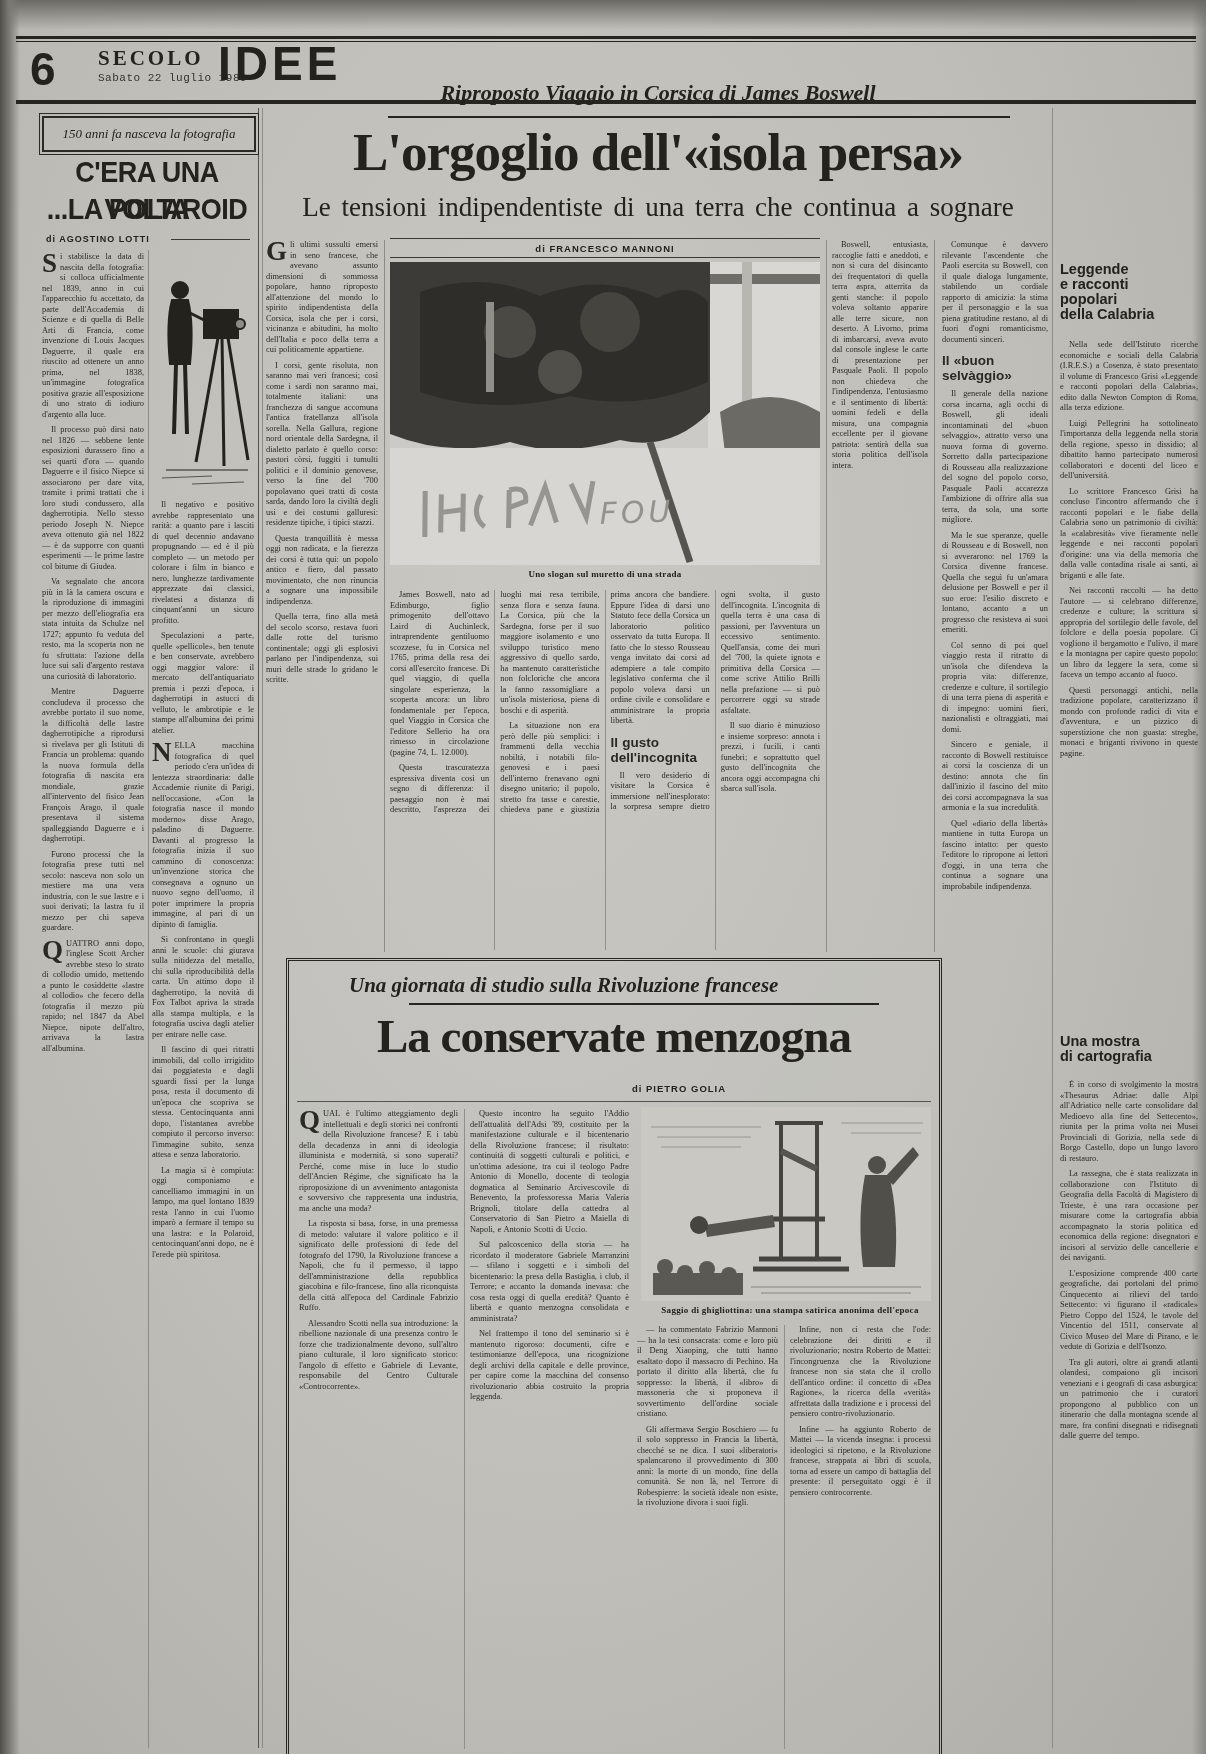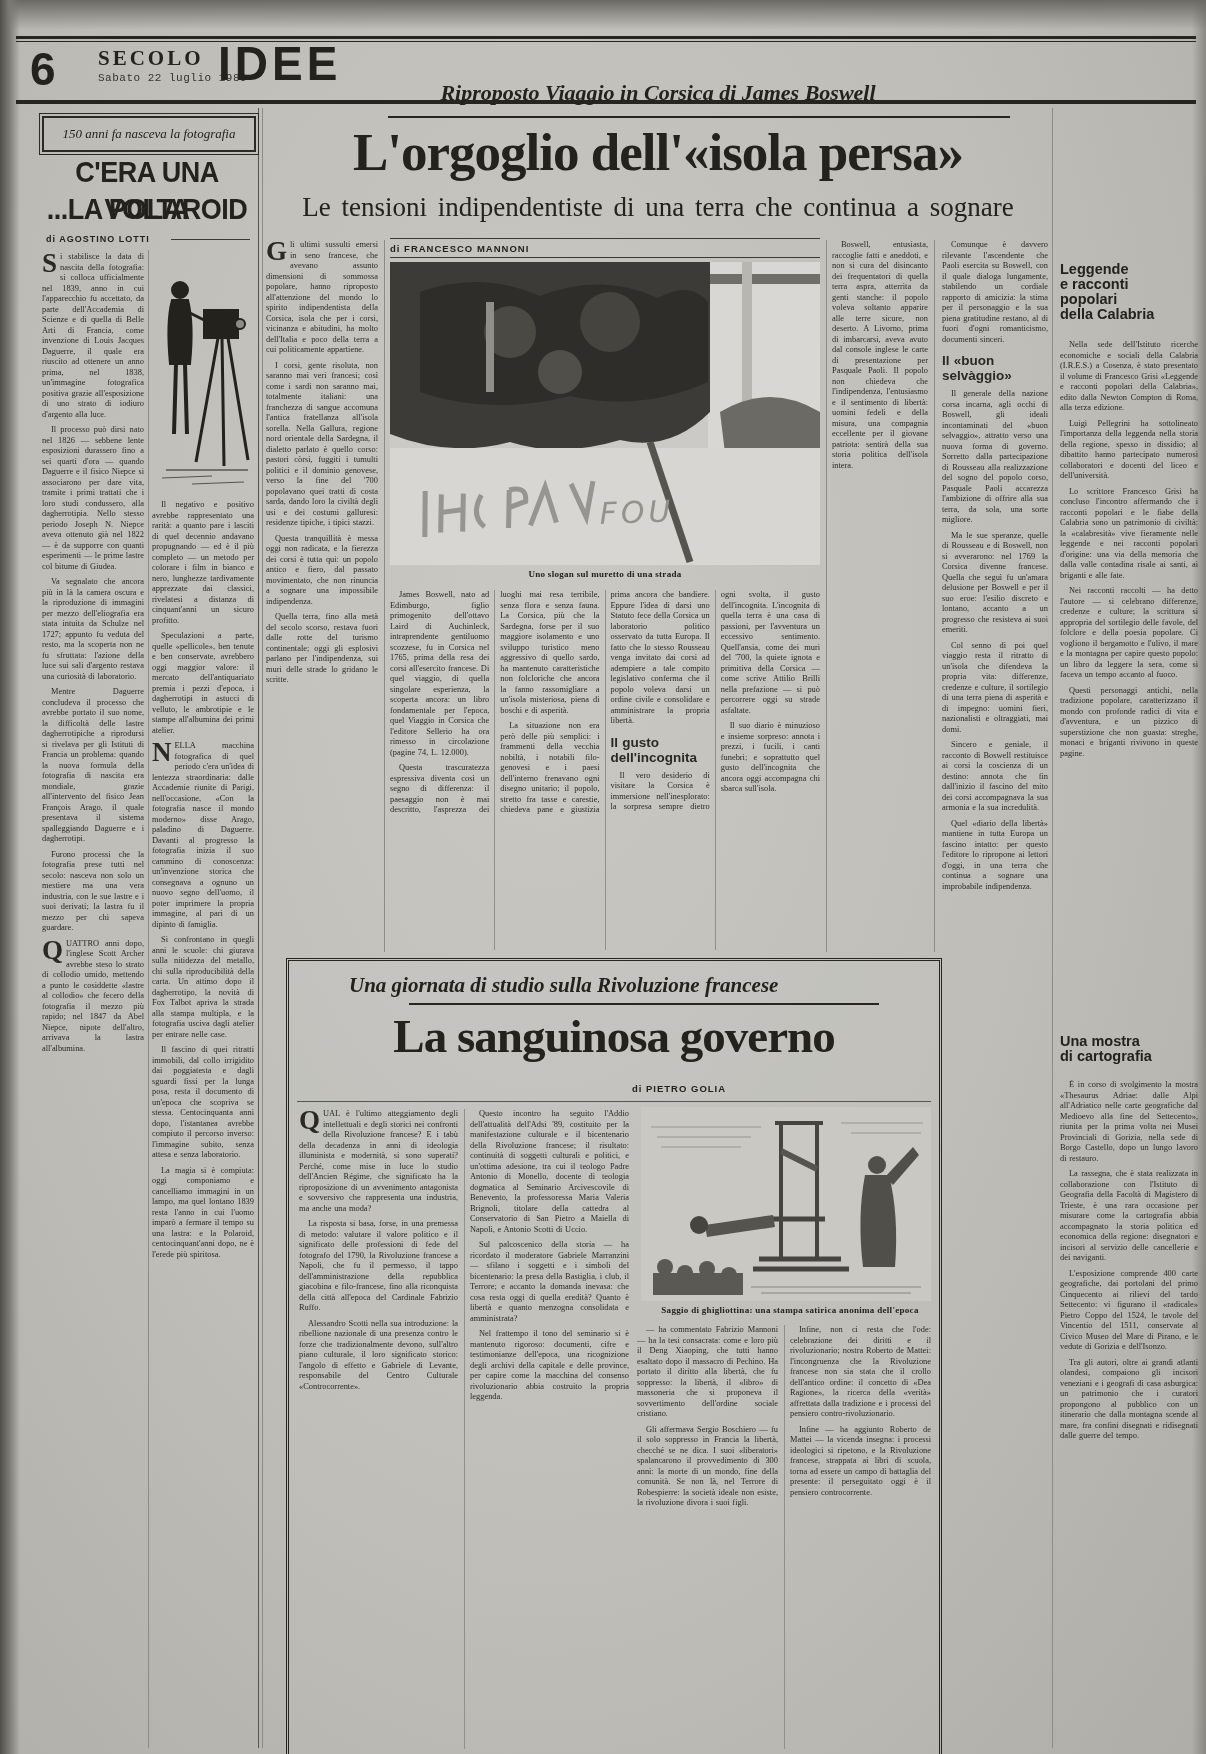--- a/index.html
+++ b/index.html
@@ -35,21 +35,21 @@
   .pol-head{font-family:"Liberation Sans",sans-serif;font-weight:800;font-size:27px;line-height:33px;
     text-align:center;transform:scaleY(1.12);letter-spacing:-.5px;}
   .byline-row{display:flex;align-items:center;gap:6px;}
   .byline-row .bl{font-family:"Liberation Sans",sans-serif;font-weight:bold;font-size:9px;letter-spacing:1px;white-space:nowrap;filter:blur(.2px);}
   .byline-row .tail{flex:1;height:1px;background:#3a3934;}
   
   .c-kicker{font-style:italic;font-weight:bold;font-size:22px;text-align:center;filter:blur(.2px);}
   .c-head{font-weight:bold;font-size:53px;text-align:center;letter-spacing:-1px;}
   .c-sub{font-size:27px;text-align:center;word-spacing:4px;filter:blur(.2px);}
   .photo-byline{font-family:"Liberation Sans",sans-serif;font-weight:bold;font-size:9.5px;letter-spacing:1px;
-    text-align:left;border-top:1px solid #3a3934;border-bottom:1px solid #3a3934;padding:4px 0 3px;filter:blur(.2px);}
+    text-align:center;border-top:1px solid #3a3934;border-bottom:1px solid #3a3934;padding:4px 0 3px;filter:blur(.2px);}
   .caption{font-weight:bold;font-size:9px;text-align:center;letter-spacing:.3px;filter:blur(.25px);}
   
   .rev-box{border:3px double #26251f;background:rgba(255,255,255,0.03);}
   .r-kicker{font-style:italic;font-weight:bold;font-size:21px;text-align:left;filter:blur(.2px);}
   .r-head{font-weight:bold;font-size:47px;text-align:center;letter-spacing:-1px;}
   .r-byline{font-family:"Liberation Sans",sans-serif;font-weight:bold;font-size:9.5px;letter-spacing:1px;text-align:center;filter:blur(.2px);}
   
   .cult-box{border:2px solid #1d1c18;box-shadow:-6px 6px 0 0 #1d1c18;
     font-size:20px;line-height:33px;padding:6px 0 0 10px;filter:blur(.2px);background:rgba(255,255,255,.04);}
   .side-heading{font-family:"Liberation Sans",sans-serif;font-weight:bold;font-size:14.5px;line-height:15px;white-space:pre-line;filter:blur(.15px);}
@@ -178,21 +178,21 @@
       <p>Il generale della nazione corsa incarna, agli occhi di Boswell, gli ideali incontaminati del «buon selvaggio», attratto verso una nuova forma di governo. Sorretto dalla partecipazione di Rousseau alla realizzazione del sogno del popolo corso, Pasquale Paoli accarezza l'ambizione di offrire alla sua terra, da sola, una sorte migliore.</p>
       <p>Ma le sue speranze, quelle di Rousseau e di Boswell, non si avverarono: nel 1769 la Corsica divenne francese. Quella che seguì fu un'amara delusione per Boswell e per il suo eroe: l'esilio discreto e lontano, accanto a un progresso che resisteva ai suoi emeriti.</p>
       <p>Col senno di poi quel viaggio resta il ritratto di un'isola che difendeva la propria vita: differenze, credenze e culture, il sortilegio di una terra piena di asperità e di impegno: uomini fieri, nazionalisti e oltraggiati, mai domi.</p>
       <p>Sincero e geniale, il racconto di Boswell restituisce ai corsi la coscienza di un destino: annota che fin dall'inizio il fascino del mito dei corsi accompagnava la sua armonia e la sua incredulità.</p>
       <p>Quel «diario della libertà» mantiene in tutta Europa un fascino intatto: per questo l'editore lo ripropone ai lettori d'oggi, in una terra che continua a sognare una improbabile indipendenza.</p>
     </div>
 
   <div class="abs rev-box" style="left:286px;top:958px;width:650px;height:796px;">
     <div class="abs r-kicker" style="left:60px;top:12px;width:530px;">Una giornata di studio sulla Rivoluzione francese</div>
     <div class="hr" style="left:120px;top:42px;width:470px;height:2px;"></div>
-    <div class="abs r-head" style="left:0;top:48px;width:650px;">La sanguinosa governo</div>
+    <div class="abs r-head" style="left:0;top:48px;width:650px;">La conservate menzogna</div>
     <div class="abs r-byline" style="left:250px;top:122px;width:280px;">di PIETRO GOLIA</div>
     <div class="hr" style="left:8px;top:140px;width:634px;height:1px;background:#55544f;"></div>
 
     <div class="abs flow cols2" style="left:10px;top:148px;width:330px;height:640px;">
         <p class="dc">QUAL è l'ultimo atteggiamento degli intellettuali e degli storici nei confronti della Rivoluzione francese? E i tabù della decadenza in anni di ideologia illuminista e modernità, si sono superati? Perché, come mise in luce lo studio dell'Ancien Régime, che significato ha la riproposizione di un avvenimento antagonista e sovversivo che rappresenta una industria, ma anche una moda?</p>
         <p>La risposta si basa, forse, in una premessa di metodo: valutare il valore politico e il significato delle professioni di fede del fotografo del 1790, la Rivoluzione francese a Napoli, che fu il permesso, il tappo dell'amministrazione della repubblica giacobina e filo-francese, fino alla riconquista della città all'epoca del Cardinale Fabrizio Ruffo.</p>
         <p>Alessandro Scotti nella sua introduzione: la ribellione nazionale di una presenza contro le forze che tradizionalmente devono, sull'altro piano culturale, il loro significato storico: l'angolo di effetto e Gabriele di Levante, responsabile del Centro Culturale «Controcorrente».</p>
         <p>Questo incontro ha seguito l'Addio dell'attualità dell'Adsi '89, costituito per la manifestazione culturale e il bicentenario della Rivoluzione francese; il risultato: continuità di soggetti culturali e politici, e un'ottima adesione, tra cui il teologo Padre Antonio di Monello, docente di teologia dogmatica al Seminario Arcivescovile di Benevento, la professoressa Maria Valeria Brignoli, titolare della cattedra al Conservatorio di San Pietro a Maiella di Napoli, e Antonio Scotti di Uccio.</p>
         <p>Sul palcoscenico della storia — ha ricordato il moderatore Gabriele Marranzini — sfilano i soggetti e i simboli del bicentenario: la presa della Bastiglia, i club, il Terrore; e accanto la domanda inevasa: che cosa resta oggi di quella eredità? Quanto è libertà e quanto menzogna consolidata e amministrata?</p>
         <p>Nel frattempo il tono del seminario si è mantenuto rigoroso: documenti, cifre e testimonianze dell'epoca, una ricognizione degli archivi della capitale e delle province, per capire come la macchina del consenso rivoluzionario abbia costruito la propria leggenda.</p>
@@ -248,19 +248,19 @@
   <div class="abs flow" style="left:1060px;top:340px;width:138px;height:686px;">
       <p>Nella sede dell'Istituto ricerche economiche e sociali della Calabria (I.R.E.S.) a Cosenza, è stato presentato il volume di Francesco Grisi «Leggende e racconti popolari della Calabria», edito dalla Newton Compton di Roma, alla terza edizione.</p>
       <p>Luigi Pellegrini ha sottolineato l'importanza della leggenda nella storia della regione, spesso in dissidio; al dibattito hanno partecipato numerosi collaboratori e docenti del liceo e dell'università.</p>
       <p>Lo scrittore Francesco Grisi ha concluso l'incontro affermando che i racconti popolari e le fiabe della Calabria sono un patrimonio di civiltà: la «calabresità» vive fieramente nelle leggende e nei racconti popolari d'origine: una via della memoria che dalla valle contadina risale ai santi, ai briganti e alle fate.</p>
       <p>Nei racconti raccolti — ha detto l'autore — si celebrano differenze, credenze e culture; la scrittura si appropria del sortilegio delle favole, del folclore e della poesia popolare. Ci vogliono il bergamotto e l'ulivo, il mare e la montagna per capire questo popolo: un libro da leggere la sera, come si faceva un tempo accanto al fuoco.</p>
       <p>Questi personaggi antichi, nella tradizione popolare, caratterizzano il mondo con profonde radici di vita e d'avventura, e un pizzico di superstizione che non guasta: streghe, monaci e briganti rivivono in queste pagine.</p>
     </div>
   <div class="abs side-heading" style="left:1060px;top:1034px;width:140px;">Una mostra
 di cartografia</div>
   <div class="abs flow" style="left:1060px;top:1080px;width:138px;height:668px;">
-      <p>È in corso di svolgimento la mostra «Thesaurus Adriae: dalle Alpi all'Adriatico nelle carte geografiche dal Medioevo alla fine del Settecento», riunita per la prima volta nei Musei Provinciali di Gorizia, nella sede di Borgo Castello, dopo un lungo lavoro di restauro.</p>
+      <p>È in corso di svolgimento la mostra «Thesaurus Adriae: dalle Alpi all'Adriatico nelle carte consolidare dal Medioevo alla fine del Settecento», riunita per la prima volta nei Musei Provinciali di Gorizia, nella sede di Borgo Castello, dopo un lungo lavoro di restauro.</p>
       <p>La rassegna, che è stata realizzata in collaborazione con l'Istituto di Geografia della Facoltà di Magistero di Trieste, è una rara occasione per misurare come la cartografia abbia accompagnato la storia politica ed economica della regione: disegnatori e incisori al servizio delle cancellerie e dei naviganti.</p>
       <p>L'esposizione comprende 400 carte geografiche, dai portolani del primo Cinquecento ai rilievi del tardo Settecento: vi figurano il «radicale» Pietro Coppo del 1524, le tavole del Vincentio del 1511, conservate al Civico Museo del Mare di Pirano, e le vedute di Gorizia e dell'Isonzo.</p>
       <p>Tra gli autori, oltre ai grandi atlanti olandesi, compaiono gli incisori veneziani e i geografi di casa asburgica: un patrimonio che i curatori propongono al pubblico con un itinerario che dalla montagna scende al mare, fra confini disegnati e ridisegnati dalle guerre del tempo.</p>
     </div>
 
 </div>
 
 </body></html>

